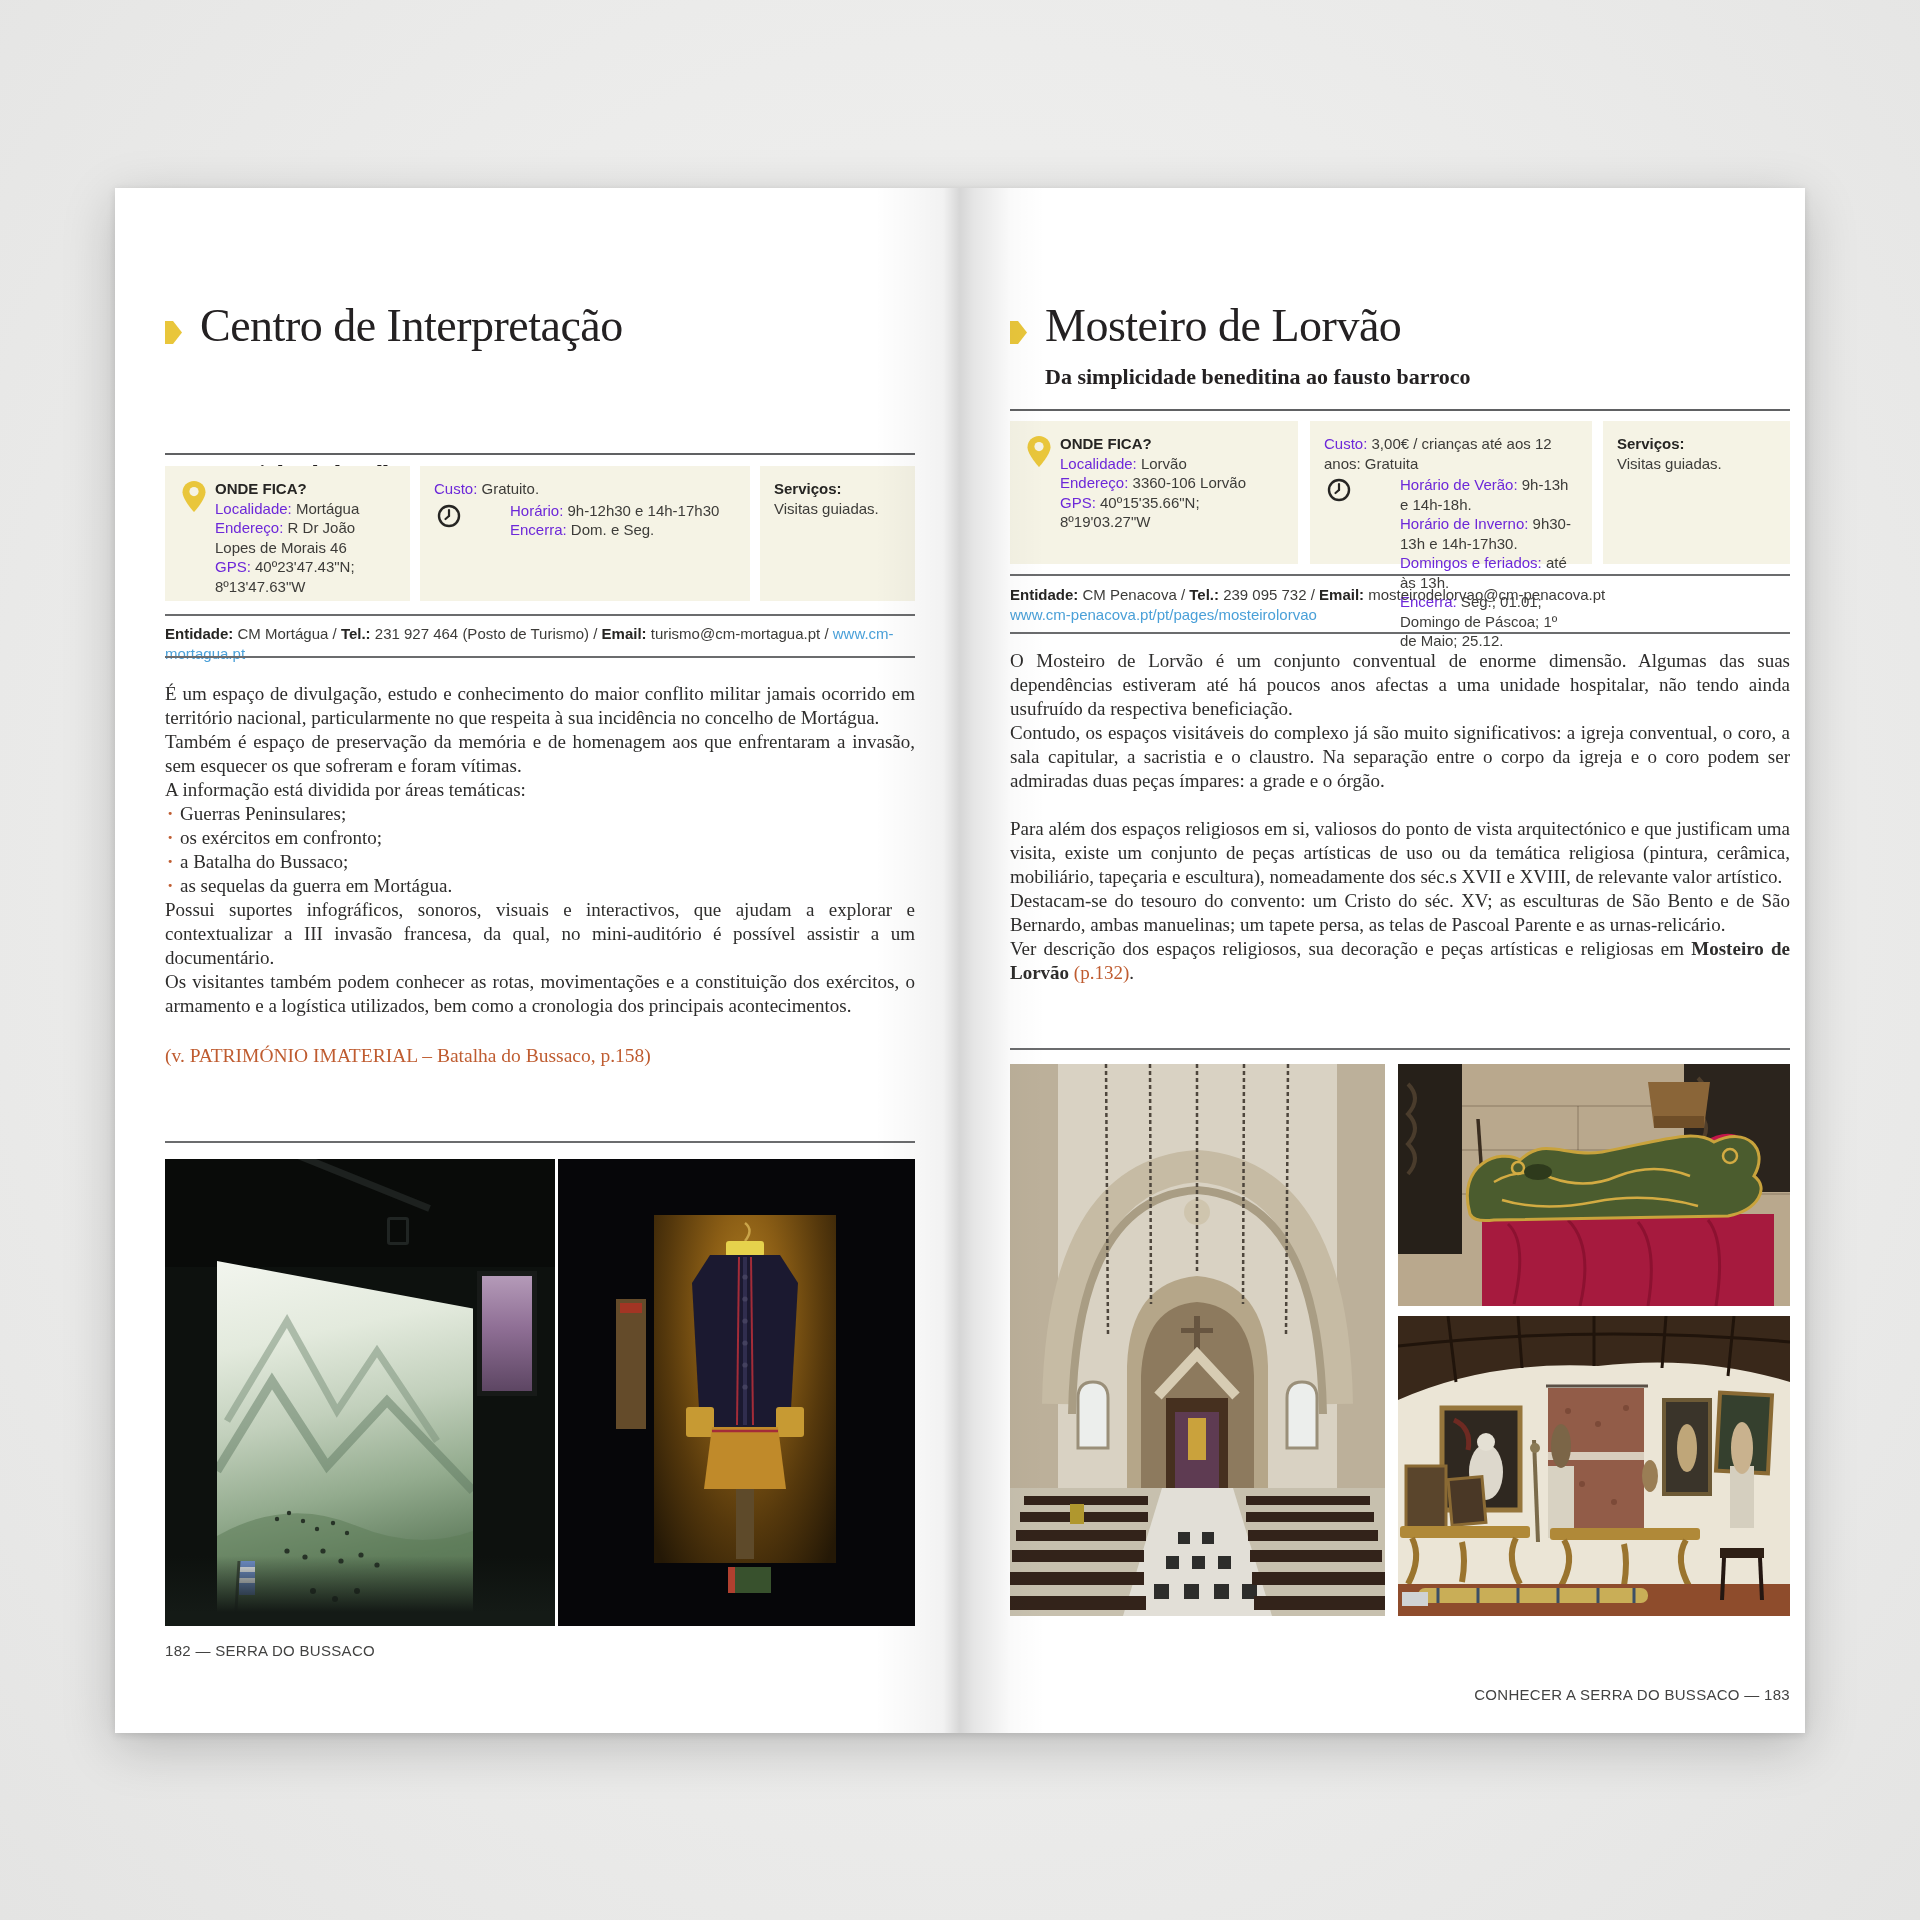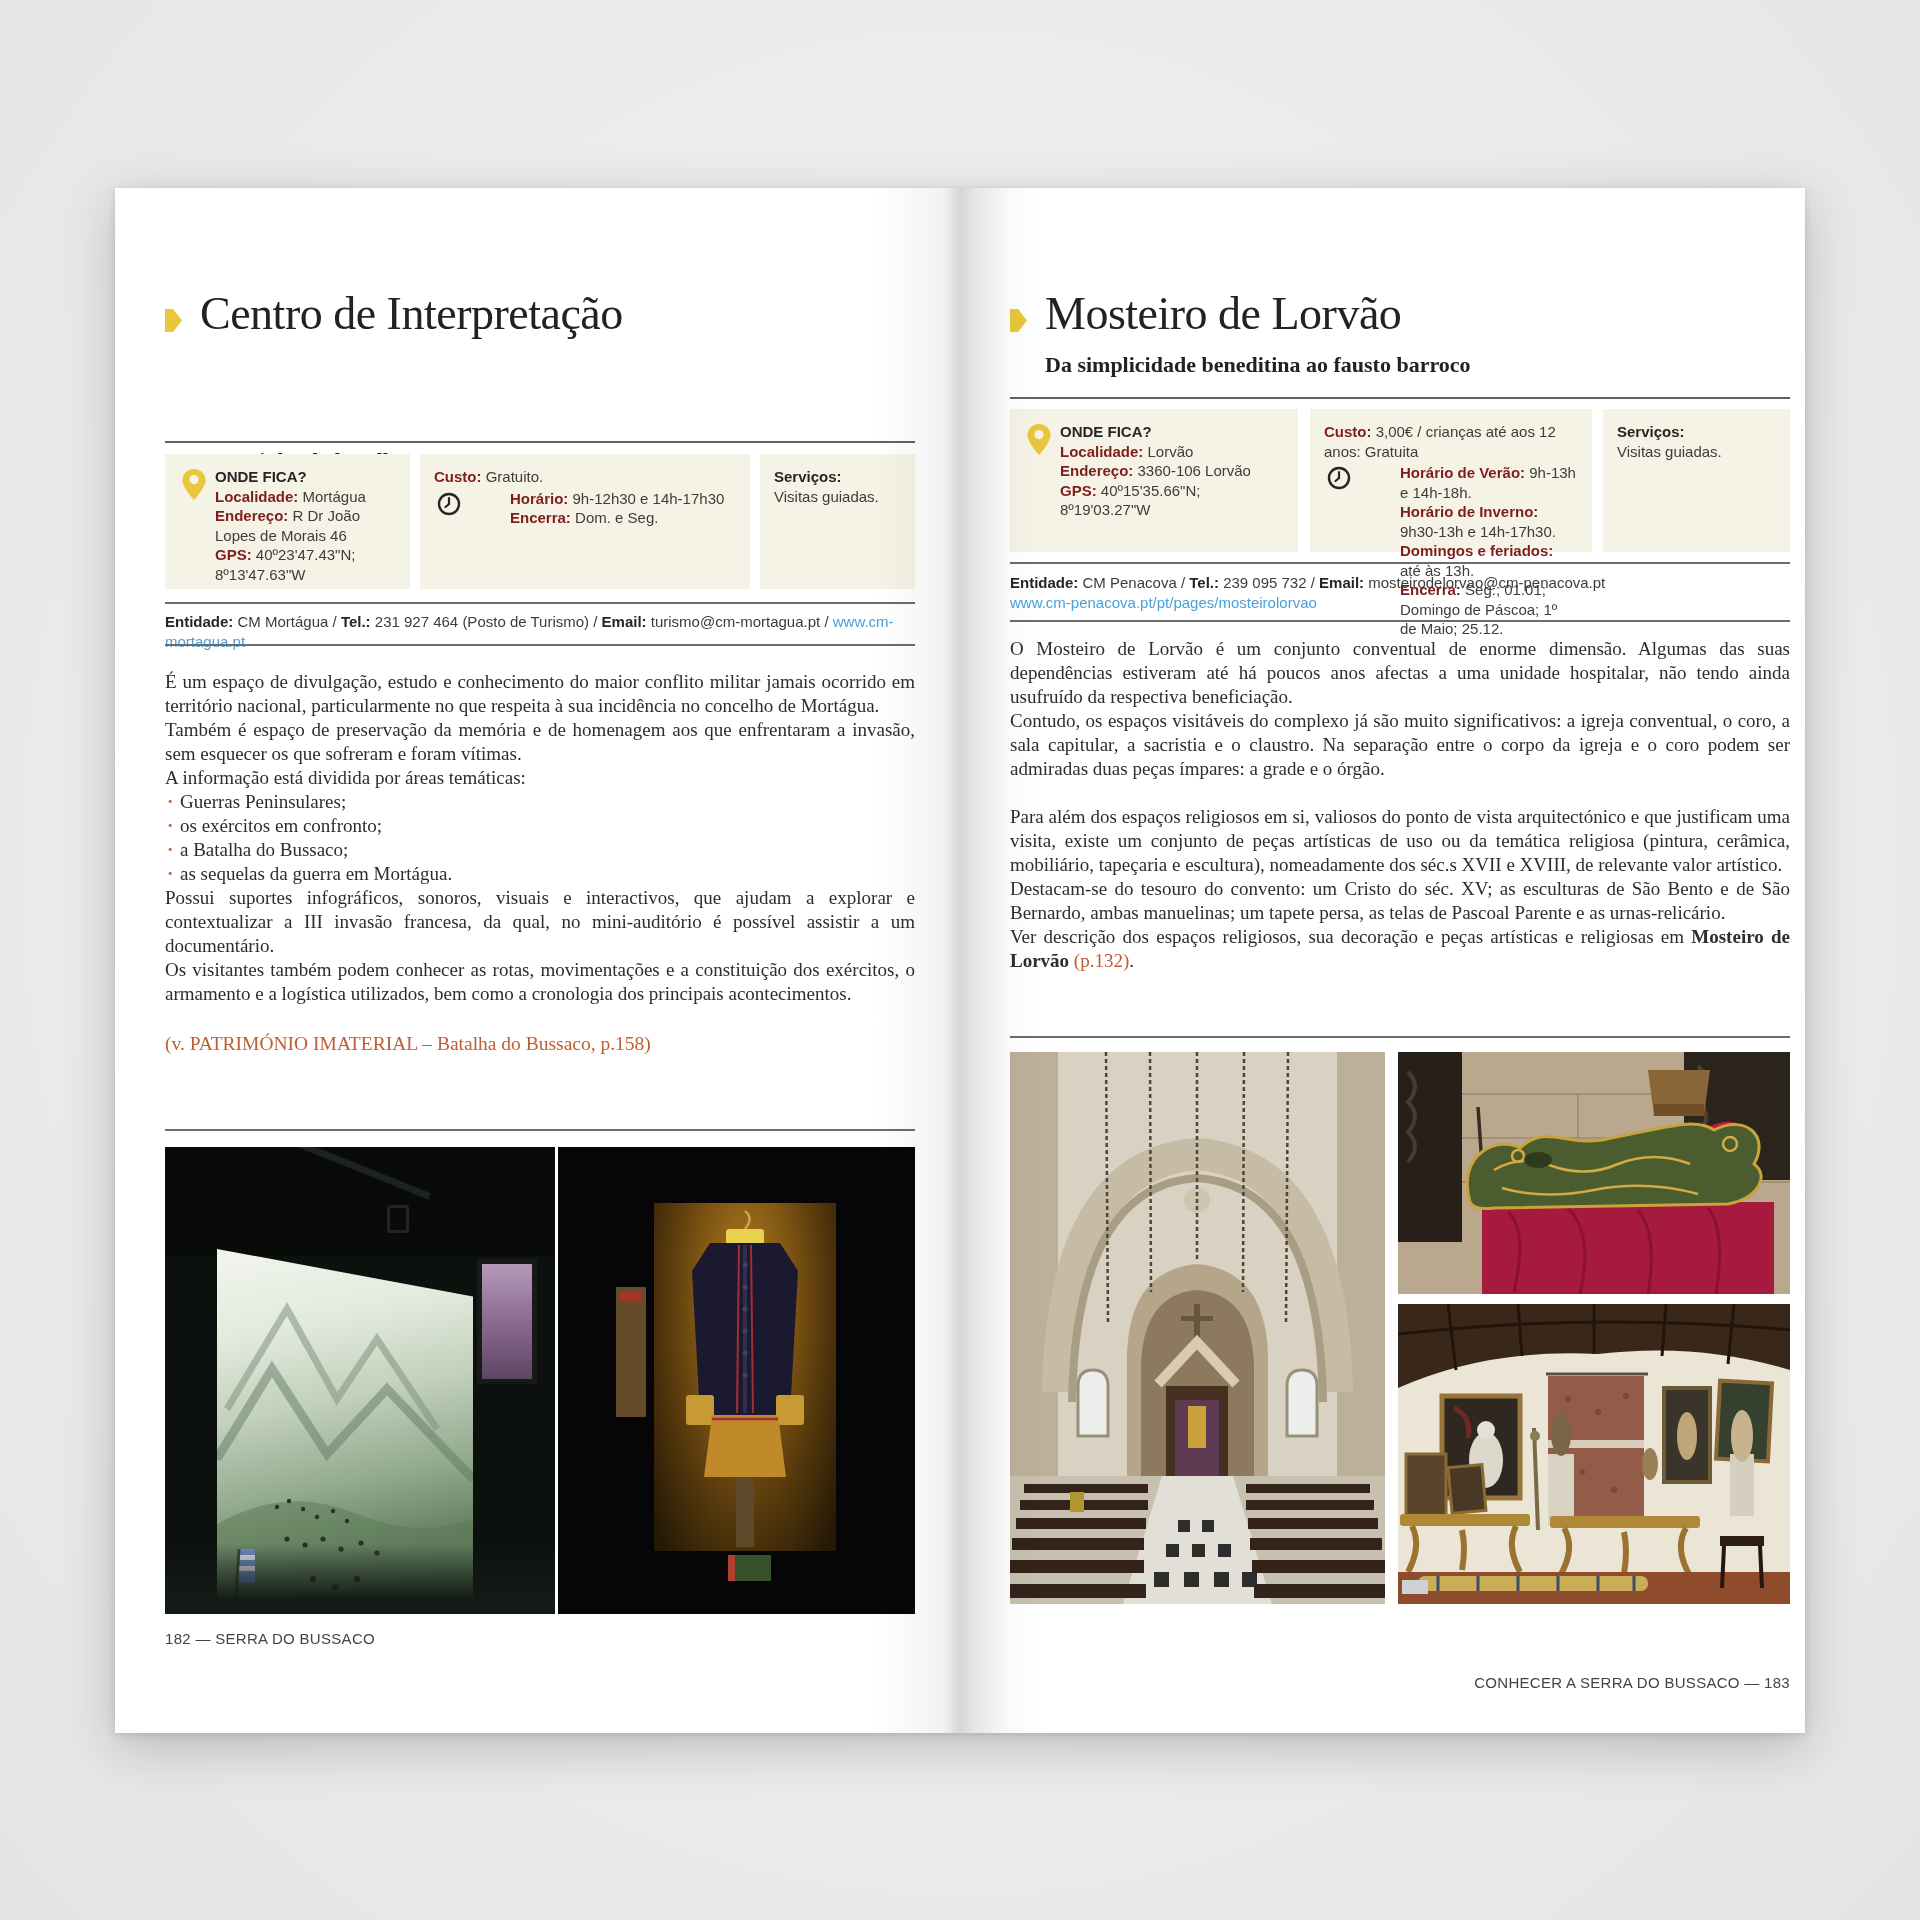--- a/index.html
+++ b/index.html
@@ -6,21 +6,21 @@
   body{
     width:1920px;height:1920px;overflow:hidden;
     background:radial-gradient(ellipse at 50% 45%, #f4f4f3 0%, #ececeb 55%, #e4e4e3 100%);
     font-family:"Liberation Sans", sans-serif;
   }
   .spread{
     position:absolute;left:115px;top:188px;width:1690px;height:1545px;
     background:#ffffff;
     box-shadow:0 14px 50px rgba(0,0,0,0.20), 0 2px 8px rgba(0,0,0,0.12);
   }
-  .page{position:absolute;top:4px;width:845px;height:1120px;background:#fff;}
+  .page{position:absolute;top:16px;width:845px;height:1120px;background:#fff;}
   .page.left{left:0;}
   .page.right{left:845px;}
   .gutter{
     position:absolute;left:760px;top:0;width:170px;height:1545px;pointer-events:none;
     background:linear-gradient(to right, rgba(0,0,0,0) 0%, rgba(0,0,0,0.05) 40%, rgba(0,0,0,0.16) 50%, rgba(0,0,0,0.10) 58%, rgba(0,0,0,0.02) 80%, rgba(0,0,0,0) 100%);
   }
   .abs{position:absolute;}
   
   .title{
     font-family:"Liberation Serif", serif;color:#242122;
@@ -31,21 +31,21 @@
     font-weight:bold;font-size:22px;line-height:26px;
   }
   .marker{width:17px;height:23px;}
   .rule{height:2px;background:#606163;}
   .rule.thin{height:1.6px;background:#6b6c6e;}
   
   .ibox{
     background:#f5f3e5;padding:13px 14px 12px 14px;box-sizing:border-box;
     font-size:15px;line-height:19.5px;color:#3d3c39;
   }
-  .ibox b{color:#7f1d1d;font-weight:bold;}
+  .ibox b{color:#6d28d9;font-weight:normal;}
   .ibox .hd{color:#262523;font-weight:bold;}
   .icon-col{display:flex;align-items:flex-start;}
   .clockrow{display:flex;margin-top:2px;gap:46px;}
   .clock-icon{flex:0 0 30px;padding-top:3px;}
   .entity{font-size:15px;line-height:20px;color:#3d3c39;}
   .entity b{color:#262523;}
   .link-blue{color:#4aa0d8;text-decoration:none;}
   .body-text{
     font-family:"Liberation Serif", serif;font-size:19px;line-height:24px;
     color:#2e2d2c;text-align:justify;

